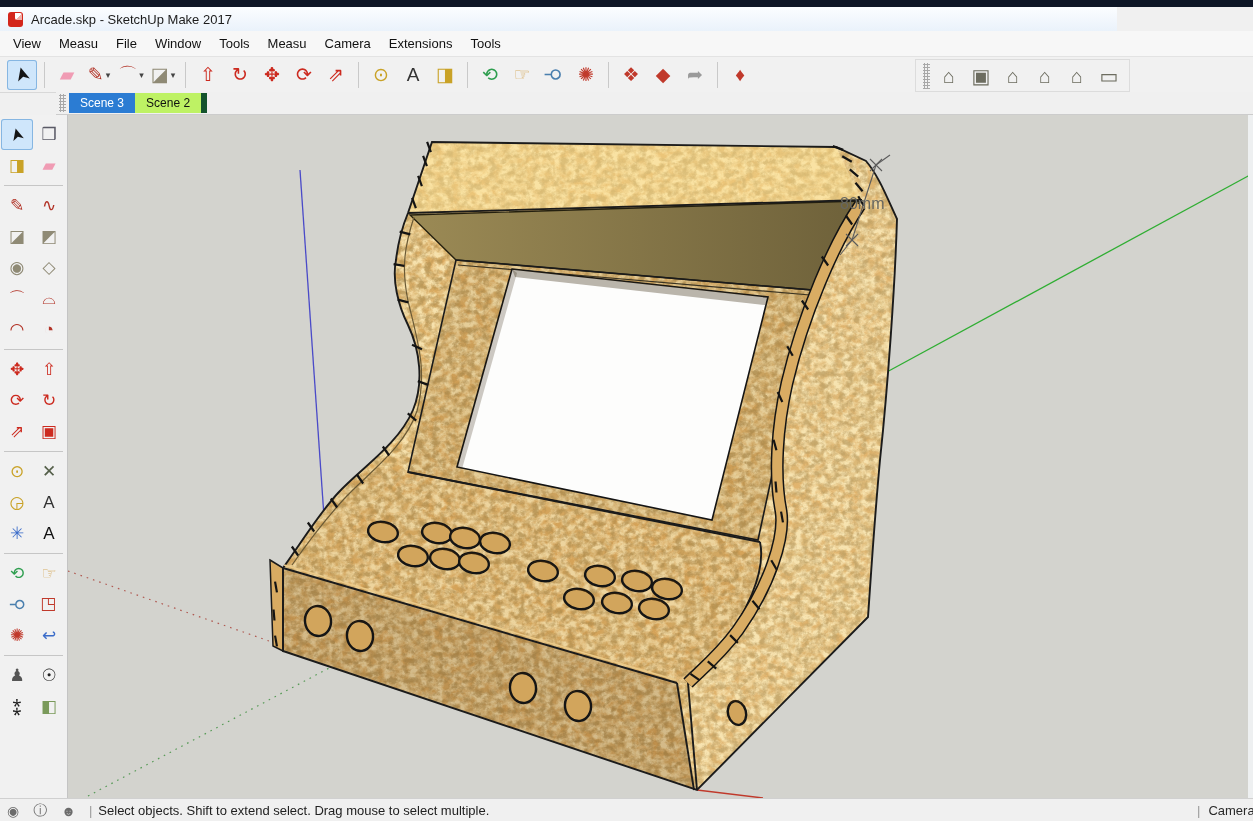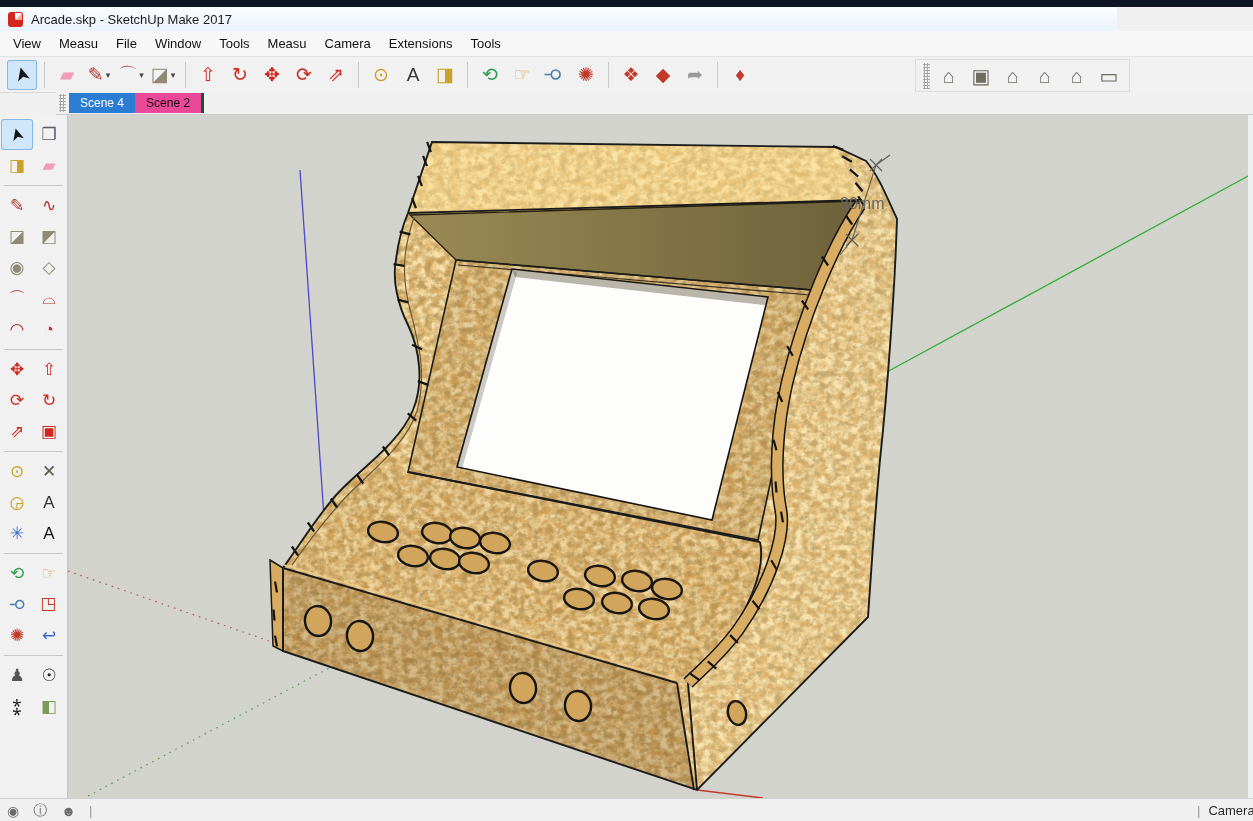--- a/index.html
+++ b/index.html
@@ -28,21 +28,21 @@
   .tbtn .dd{font-size:9px;color:#444;margin-left:2px;}
   .tsep{width:1px;height:26px;background:#c9c9c9;margin:0 6px;}
   .grip{width:7px;height:26px;margin:0 3px;
     background:radial-gradient(#a8a8a8 1px,transparent 1.1px);background-size:3px 3px;}
   .views{position:absolute;left:915px;top:2px;height:31px;display:flex;align-items:center;
     background:#f1f1f1;border:1px solid #dcdcdc;padding:0 4px;}
   .views .tbtn .glyph{font-size:20px;}
   .tabbar{position:absolute;left:56px;top:92px;width:1197px;height:23px;background:#f0f0f0;
     display:flex;align-items:flex-start;border-bottom:1px solid #cccccc;box-sizing:border-box;}
   .tab{height:20px;display:flex;align-items:center;padding:0 11px;font-size:12px;margin-top:1px;
-    color:#111;border-right:3px solid #14532d;background:#ec4899;}
+    color:#111;border-right:6px solid #14532d;background:#bef264;}
   .tab.active{background:#2b7cd3;color:#fff;border-right:none;}
   .palette{position:absolute;left:0;top:115px;width:68px;height:683px;background:#f1f1f1;
     border-right:1px solid #c4c4c4;box-sizing:border-box;display:flex;flex-wrap:wrap;
     align-content:flex-start;padding:4px 1px 0 1px;}
   .ptool{width:32px;height:31px;display:flex;align-items:center;justify-content:center;border-radius:3px;}
   .ptool.active{background:#cfe6fb;box-shadow:inset 0 0 0 1px #86b6e2;}
   .ptool .glyph{font-size:17px;line-height:1;}
   .pdiv{width:60px;height:1px;background:#c6c6c6;margin:4px 3px;}
   .g-select-tool,.g-palette-select{display:inline-block;transform:rotate(-105deg);}
   .g-zoom-tool,.g-palette-zoom,.g-palette-zoom-window{display:inline-block;transform:rotate(90deg);}
@@ -171,21 +171,21 @@
         <span class="glyph g-view-left-button" style="color: rgb(109, 109, 96);">⌂</span>
       </div>
       <div class="tbtn">
         <span class="glyph g-view-right-button" style="color: rgb(109, 109, 96);">▭</span>
       </div>
     </div>
 </div>
 
 <div class="tabbar" id="tabbar">
   <span class="grip" style="height:18px;margin-top:2px;"></span>
-<span class="tab active" style="background: rgb(43, 124, 211);">Scene 4</span>
+<span class="tab active" style="background: rgb(43, 124, 211);">Scene 3</span>
     <span class="tab">Scene 2</span>
   </div>
 
 <div class="palette" id="palette">
     <div class="ptool active">
       <span class="glyph g-palette-select" style="color: rgb(20, 20, 20);">➤</span>
     </div>
     <div class="ptool">
       <span class="glyph g-palette-make-component" style="color: rgb(90, 90, 102);">❒</span>
     </div>
@@ -503,17 +503,18 @@
 </div>
 <div class="canvas-edge"></div>
 
 <div class="statusbar">
   <span id="status-icons" style="display:flex;align-items:center;">
       <span class="sico">◉</span>
       <span class="sico">ⓘ</span>
       <span class="sico">☻</span>
     </span>
   <span class="ssep">|</span>
+  <span class="smsg">Select objects. Shift to extend select. Drag mouse to select multiple.</span>
   <span class="meas">
     <span class="ssep">|</span>
     <span>Camera</span>
   </span>
 </div>
 
 </body></html>

